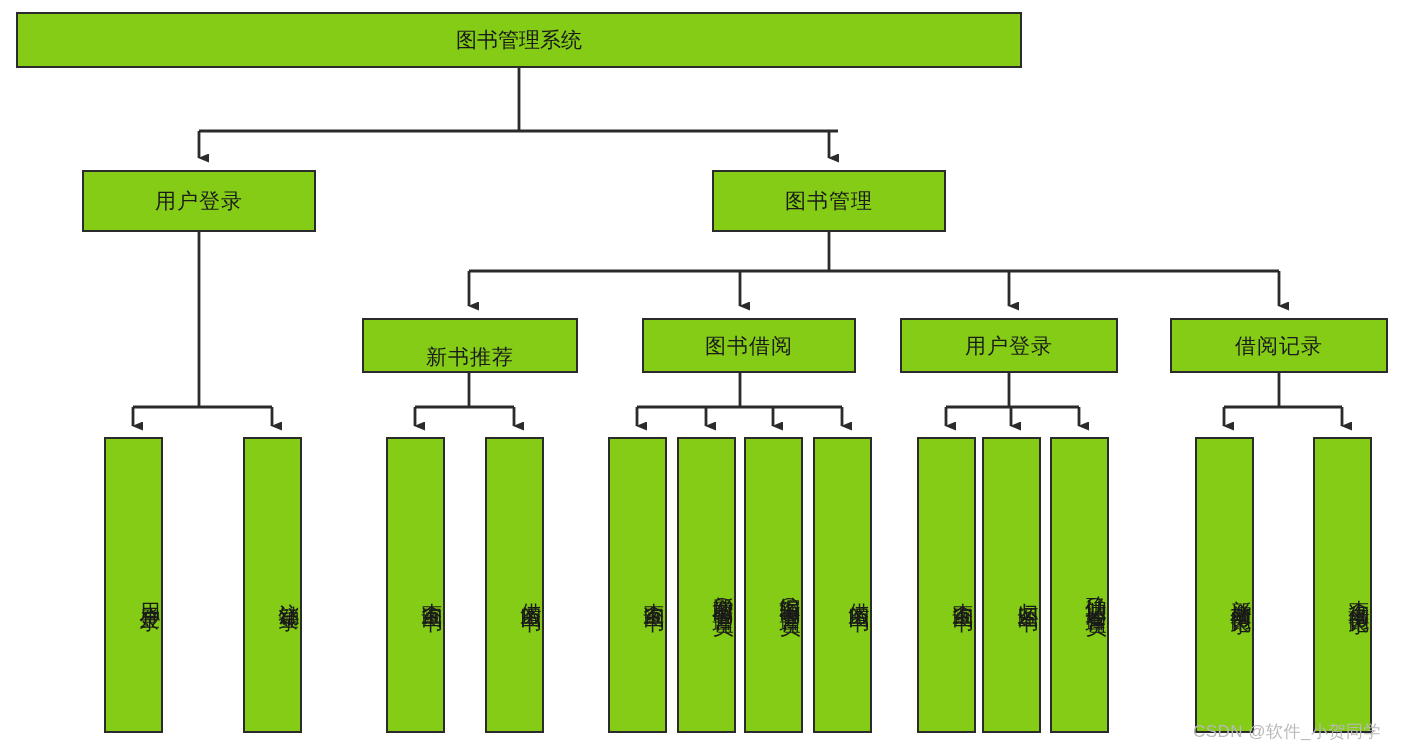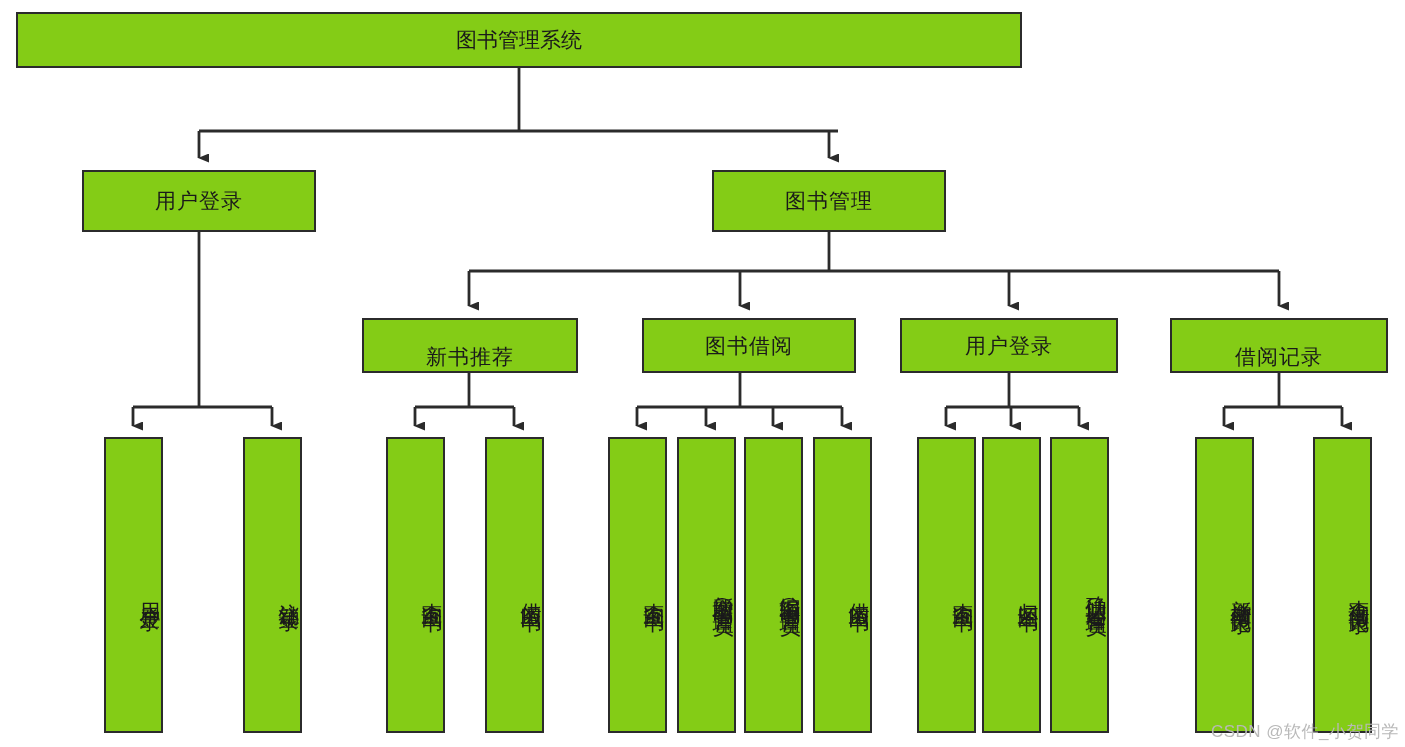--- a/index.html
+++ b/index.html
@@ -35,21 +35,21 @@
     letter-spacing:3px;
     line-height:1;
   }
   .node.leaf span{
     writing-mode:vertical-rl;
     text-orientation:upright;
     white-space:nowrap;
   }
   .watermark{
     position:absolute;
-    right:6px;
+    right:24px;
     bottom:4px;
     font-size:17px;
     color:#b9b9b9;
     letter-spacing:0.5px;
     white-space:nowrap;
   }
 </style>
 </head>
 <body>
 
@@ -118,21 +118,21 @@
 
   <div class="node horiz" style="left:362px;top:318px;width:216px;height:55px;align-items:flex-end;">
     <span>新书推荐</span>
   </div>
   <div class="node horiz" style="left:634px;top:318px;width:214px;height:55px;margin-left:8px;">
     <span>图书借阅</span>
   </div>
   <div class="node horiz" style="left:900px;top:318px;width:218px;height:55px;">
     <span>用户登录</span>
   </div>
-  <div class="node horiz" style="left:1170px;top:318px;width:218px;height:55px;align-items:flex-end;">
+  <div class="node horiz" style="left:1170px;top:318px;width:218px;height:55px;">
     <span>借阅记录</span>
   </div>
 
   <div class="node leaf" style="left:104px;top:437px;width:59px;height:296px;">
     <span>用户登录</span>
   </div>
   <div class="node leaf" style="left:243px;top:437px;width:59px;height:296px;">
     <span>注销登录</span>
   </div>
 

